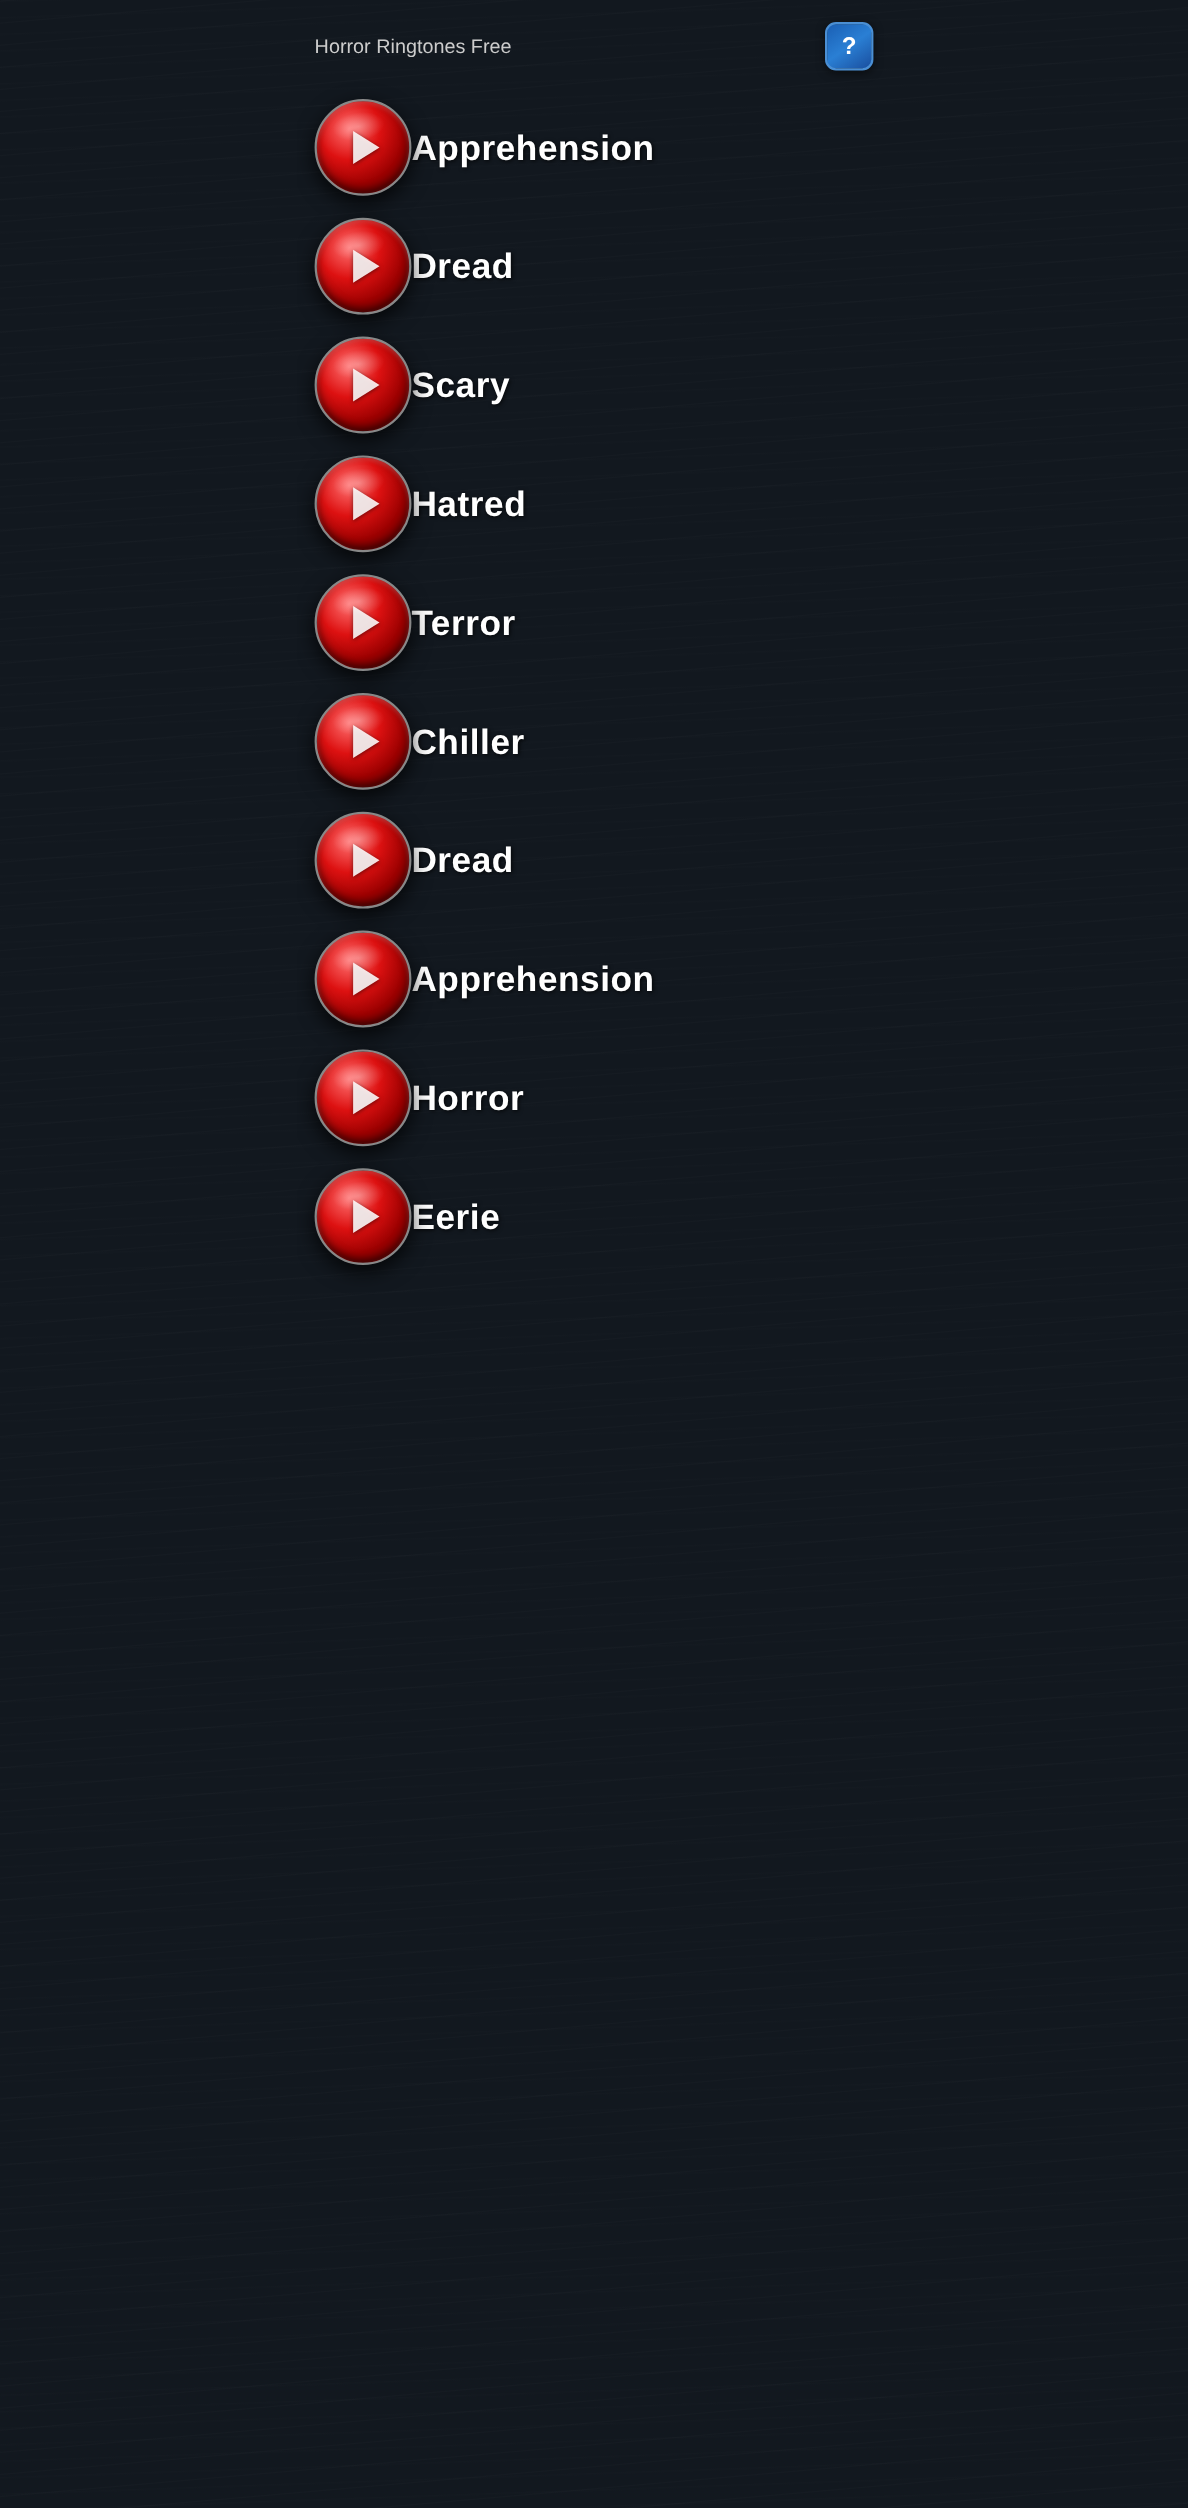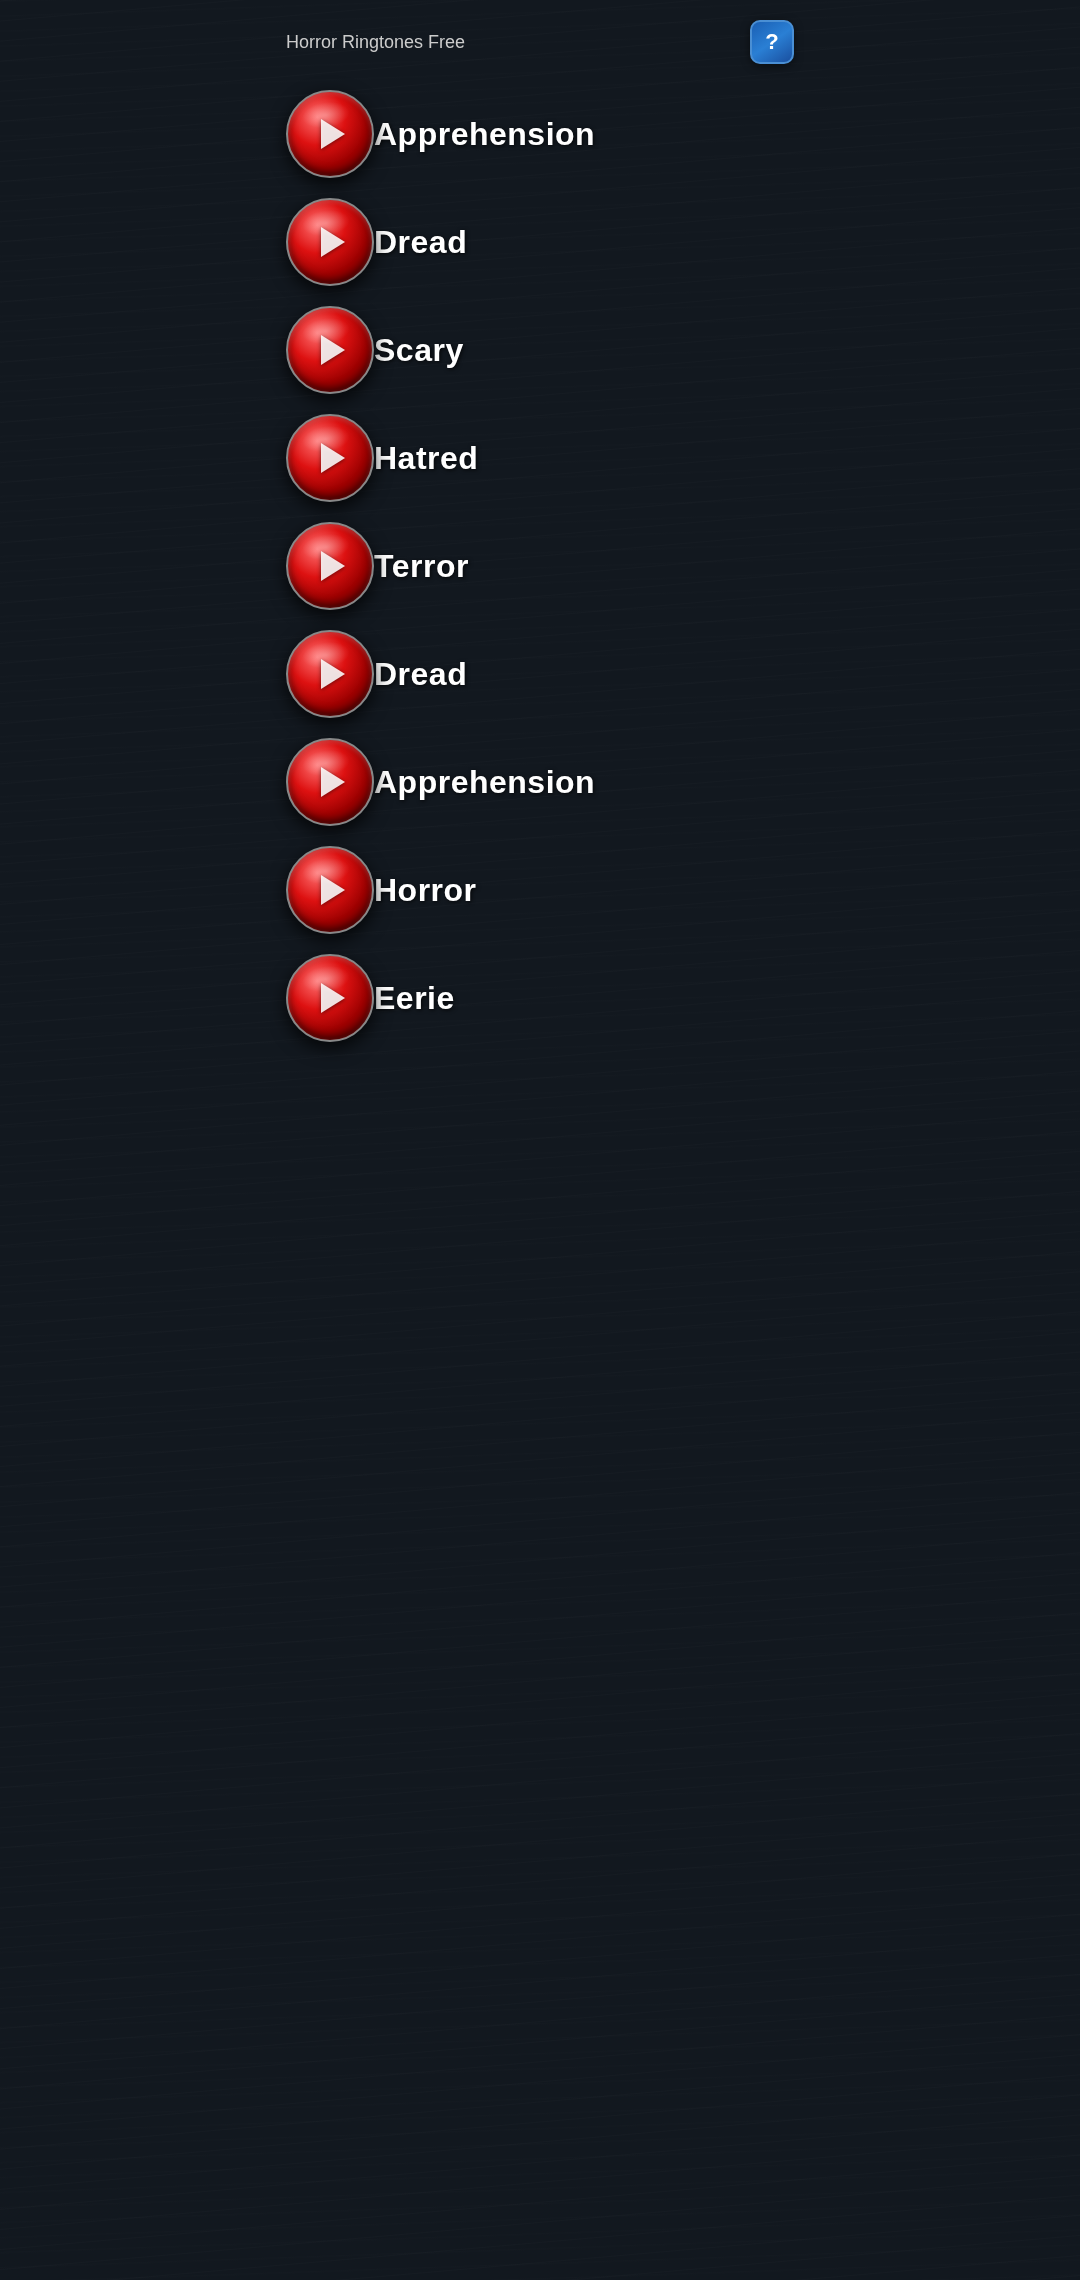--- a/index.html
+++ b/index.html
@@ -189,20 +189,26 @@
     <div class="ringtone-item">
       <div class="play-btn-outer">
         <div class="play-triangle"></div>
       </div>
       <span class="ringtone-name">Terror</span>
     </div>
     <div class="ringtone-item">
       <div class="play-btn-outer">
         <div class="play-triangle"></div>
       </div>
+      <span class="ringtone-name">Chiller</span>
+    </div>
+    <div class="ringtone-item">
+      <div class="play-btn-outer">
+        <div class="play-triangle"></div>
+      </div>
       <span class="ringtone-name">Dread</span>
     </div>
     <div class="ringtone-item">
       <div class="play-btn-outer">
         <div class="play-triangle"></div>
       </div>
       <span class="ringtone-name">Apprehension</span>
     </div>
     <div class="ringtone-item">
       <div class="play-btn-outer">

